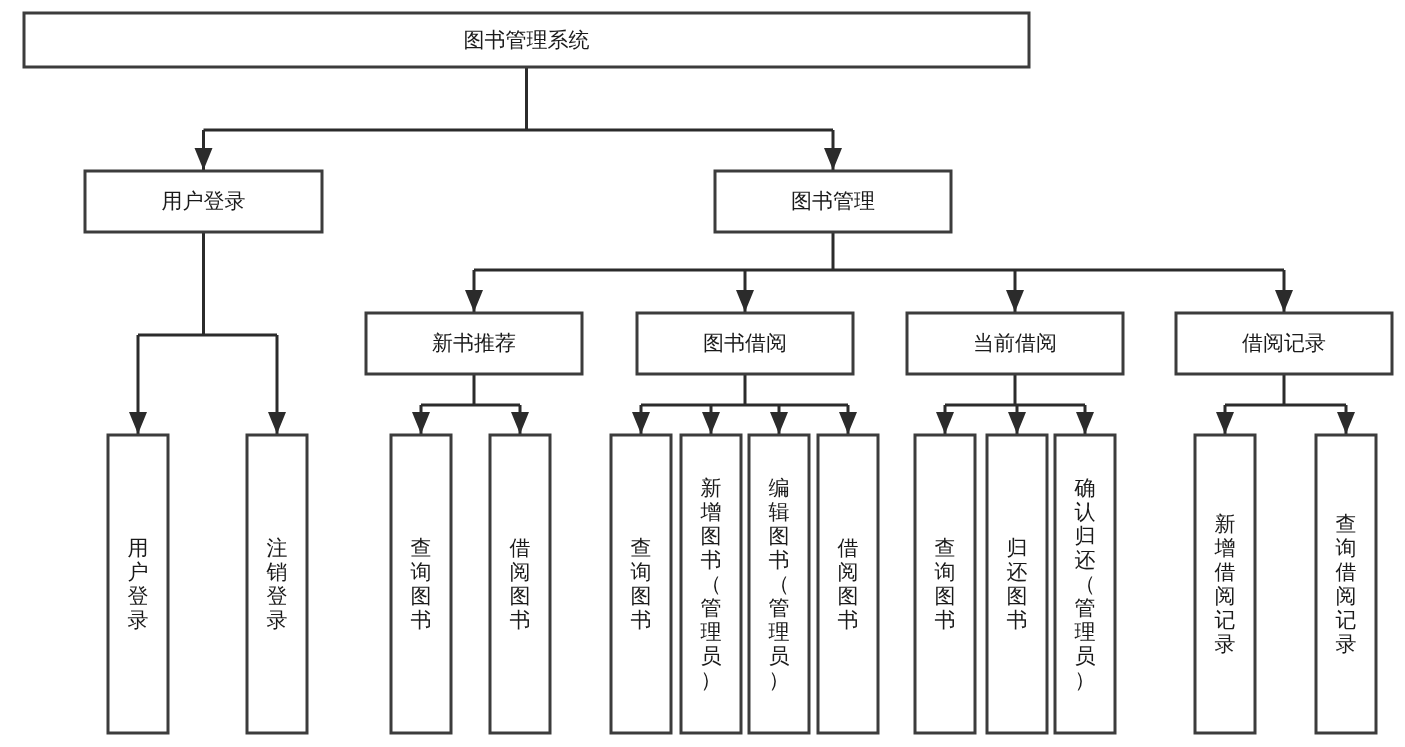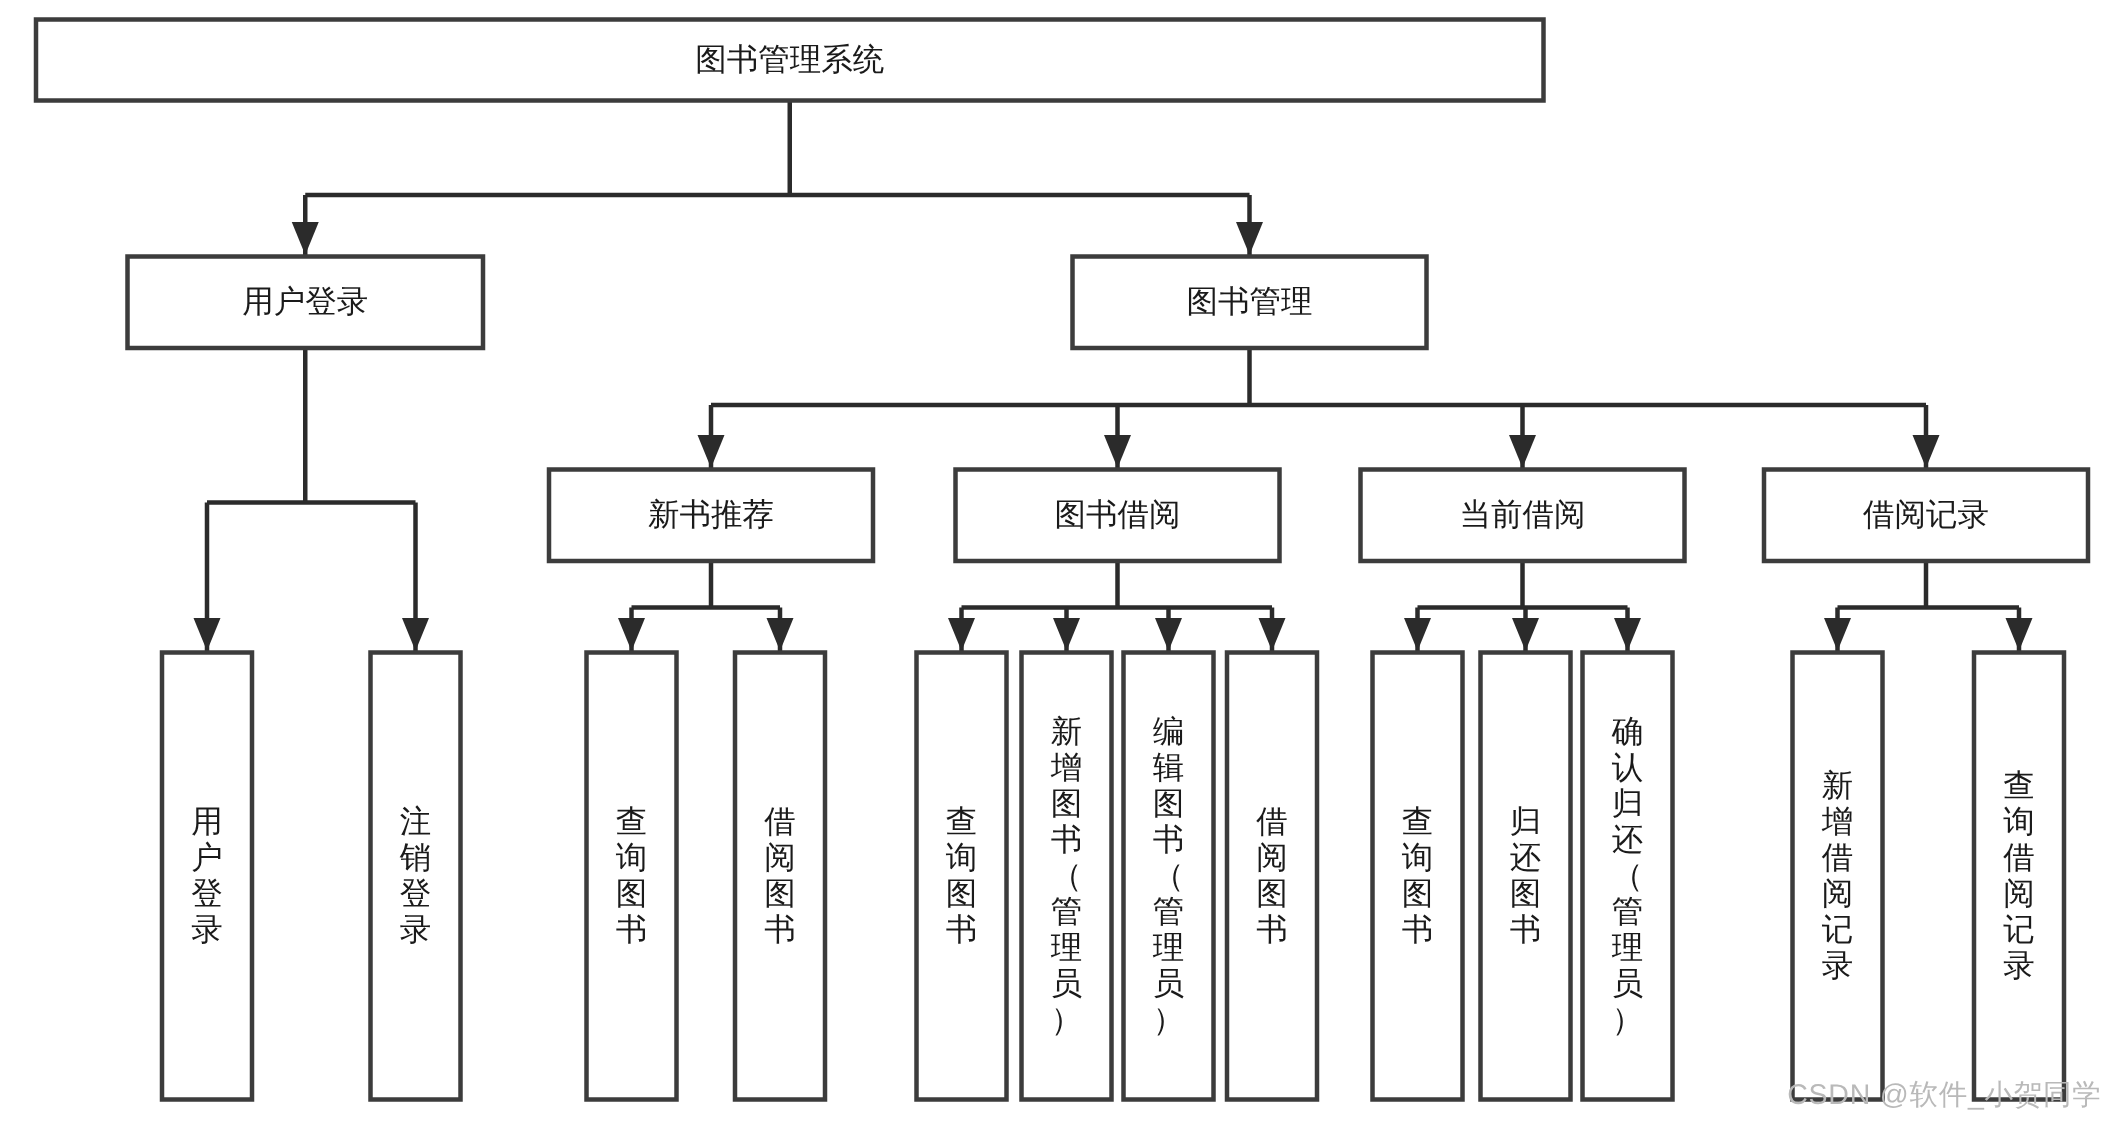--- a/index.html
+++ b/index.html
@@ -200,14 +200,13 @@
         <g>
           <rect x="1191" y="435" width="60" height="298" class="node-rect"></rect>
           <text x="1221" y="530.72" class="node-label-v"><tspan x="1221" dy="0">新</tspan><tspan x="1221" dy="24">增</tspan><tspan x="1221" dy="24">借</tspan><tspan x="1221" dy="24">阅</tspan><tspan x="1221" dy="24">记</tspan><tspan x="1221" dy="24">录</tspan></text>
         </g>
         <g>
           <rect x="1312" y="435" width="60" height="298" class="node-rect"></rect>
           <text x="1342" y="530.72" class="node-label-v"><tspan x="1342" dy="0">查</tspan><tspan x="1342" dy="24">询</tspan><tspan x="1342" dy="24">借</tspan><tspan x="1342" dy="24">阅</tspan><tspan x="1342" dy="24">记</tspan><tspan x="1342" dy="24">录</tspan></text>
         </g>
       </g>
   </svg>
-  <div class="watermark">CSDN @软件_小贺同学</div>
 </div>
 
 </body></html>

